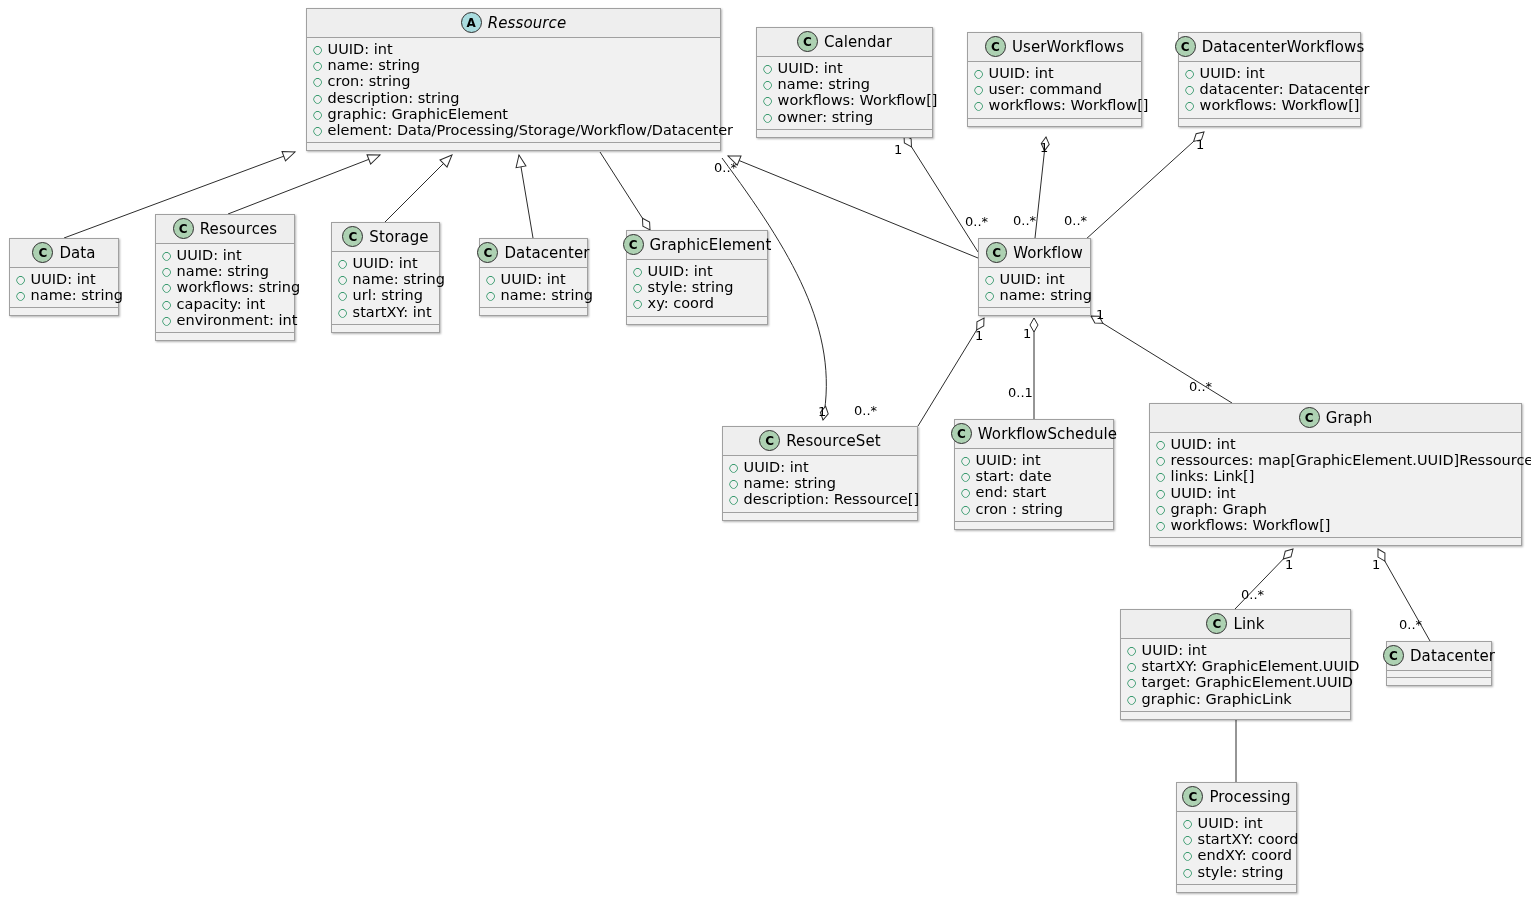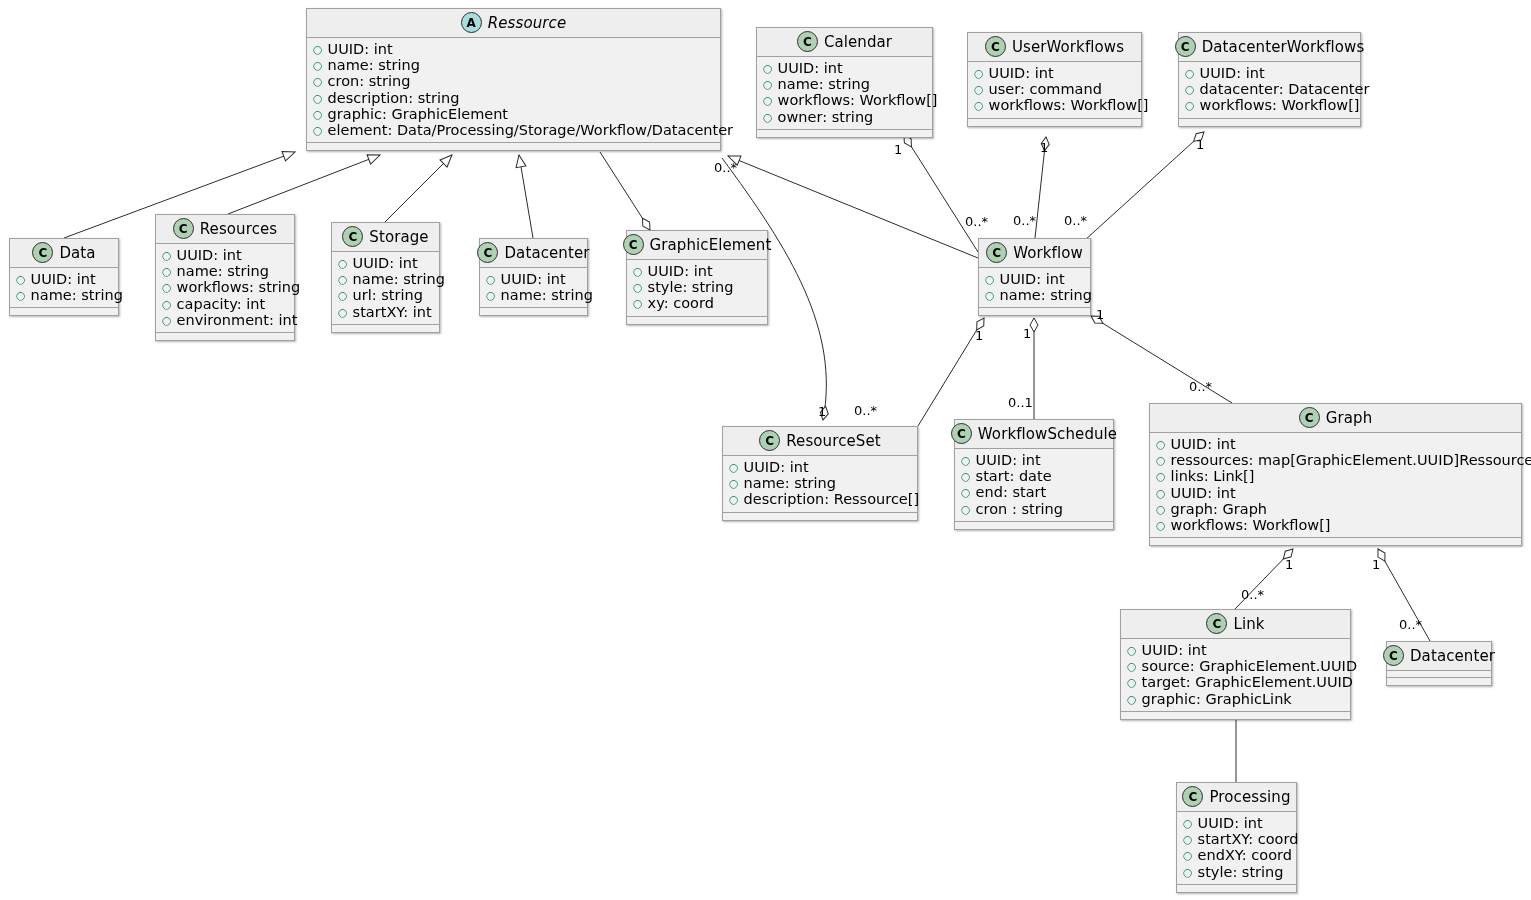--- a/index.html
+++ b/index.html
@@ -464,21 +464,21 @@
           <span class="stereotype c">C</span>
           <span class="uml-title">Link</span>
         </div>
         <div class="uml-attrs">
           <div class="attr">
             <span class="vis">○</span>
             <span>UUID: int</span>
           </div>
           <div class="attr">
             <span class="vis">○</span>
-            <span>source: GraphicElement.UUID</span>
+            <span>startXY: GraphicElement.UUID</span>
           </div>
           <div class="attr">
             <span class="vis">○</span>
             <span>target: GraphicElement.UUID</span>
           </div>
           <div class="attr">
             <span class="vis">○</span>
             <span>graphic: GraphicLink</span>
           </div>
         </div>
@@ -522,21 +522,21 @@
       <div class="mult" style="left: 714px; top: 160px;">0..*</div>
       <div class="mult" style="left: 894px; top: 142px;">1</div>
       <div class="mult" style="left: 1040px; top: 140px;">1</div>
       <div class="mult" style="left: 1196px; top: 137px;">1</div>
       <div class="mult" style="left: 965px; top: 214px;">0..*</div>
       <div class="mult" style="left: 1013px; top: 213px;">0..*</div>
       <div class="mult" style="left: 1064px; top: 213px;">0..*</div>
       <div class="mult" style="left: 975px; top: 328px;">1</div>
       <div class="mult" style="left: 1023px; top: 326px;">1</div>
       <div class="mult" style="left: 1096px; top: 307px;">1</div>
-      <div class="mult" style="left: 1008px; top: 395px;">0..1</div>
+      <div class="mult" style="left: 1008px; top: 385px;">0..1</div>
       <div class="mult" style="left: 1189px; top: 379px;">0..*</div>
       <div class="mult" style="left: 818px; top: 404px;">1</div>
       <div class="mult" style="left: 854px; top: 403px;">0..*</div>
       <div class="mult" style="left: 1285px; top: 557px;">1</div>
       <div class="mult" style="left: 1241px; top: 587px;">0..*</div>
       <div class="mult" style="left: 1372px; top: 557px;">1</div>
       <div class="mult" style="left: 1399px; top: 617px;">0..*</div>
     </div>
 
 </div>

